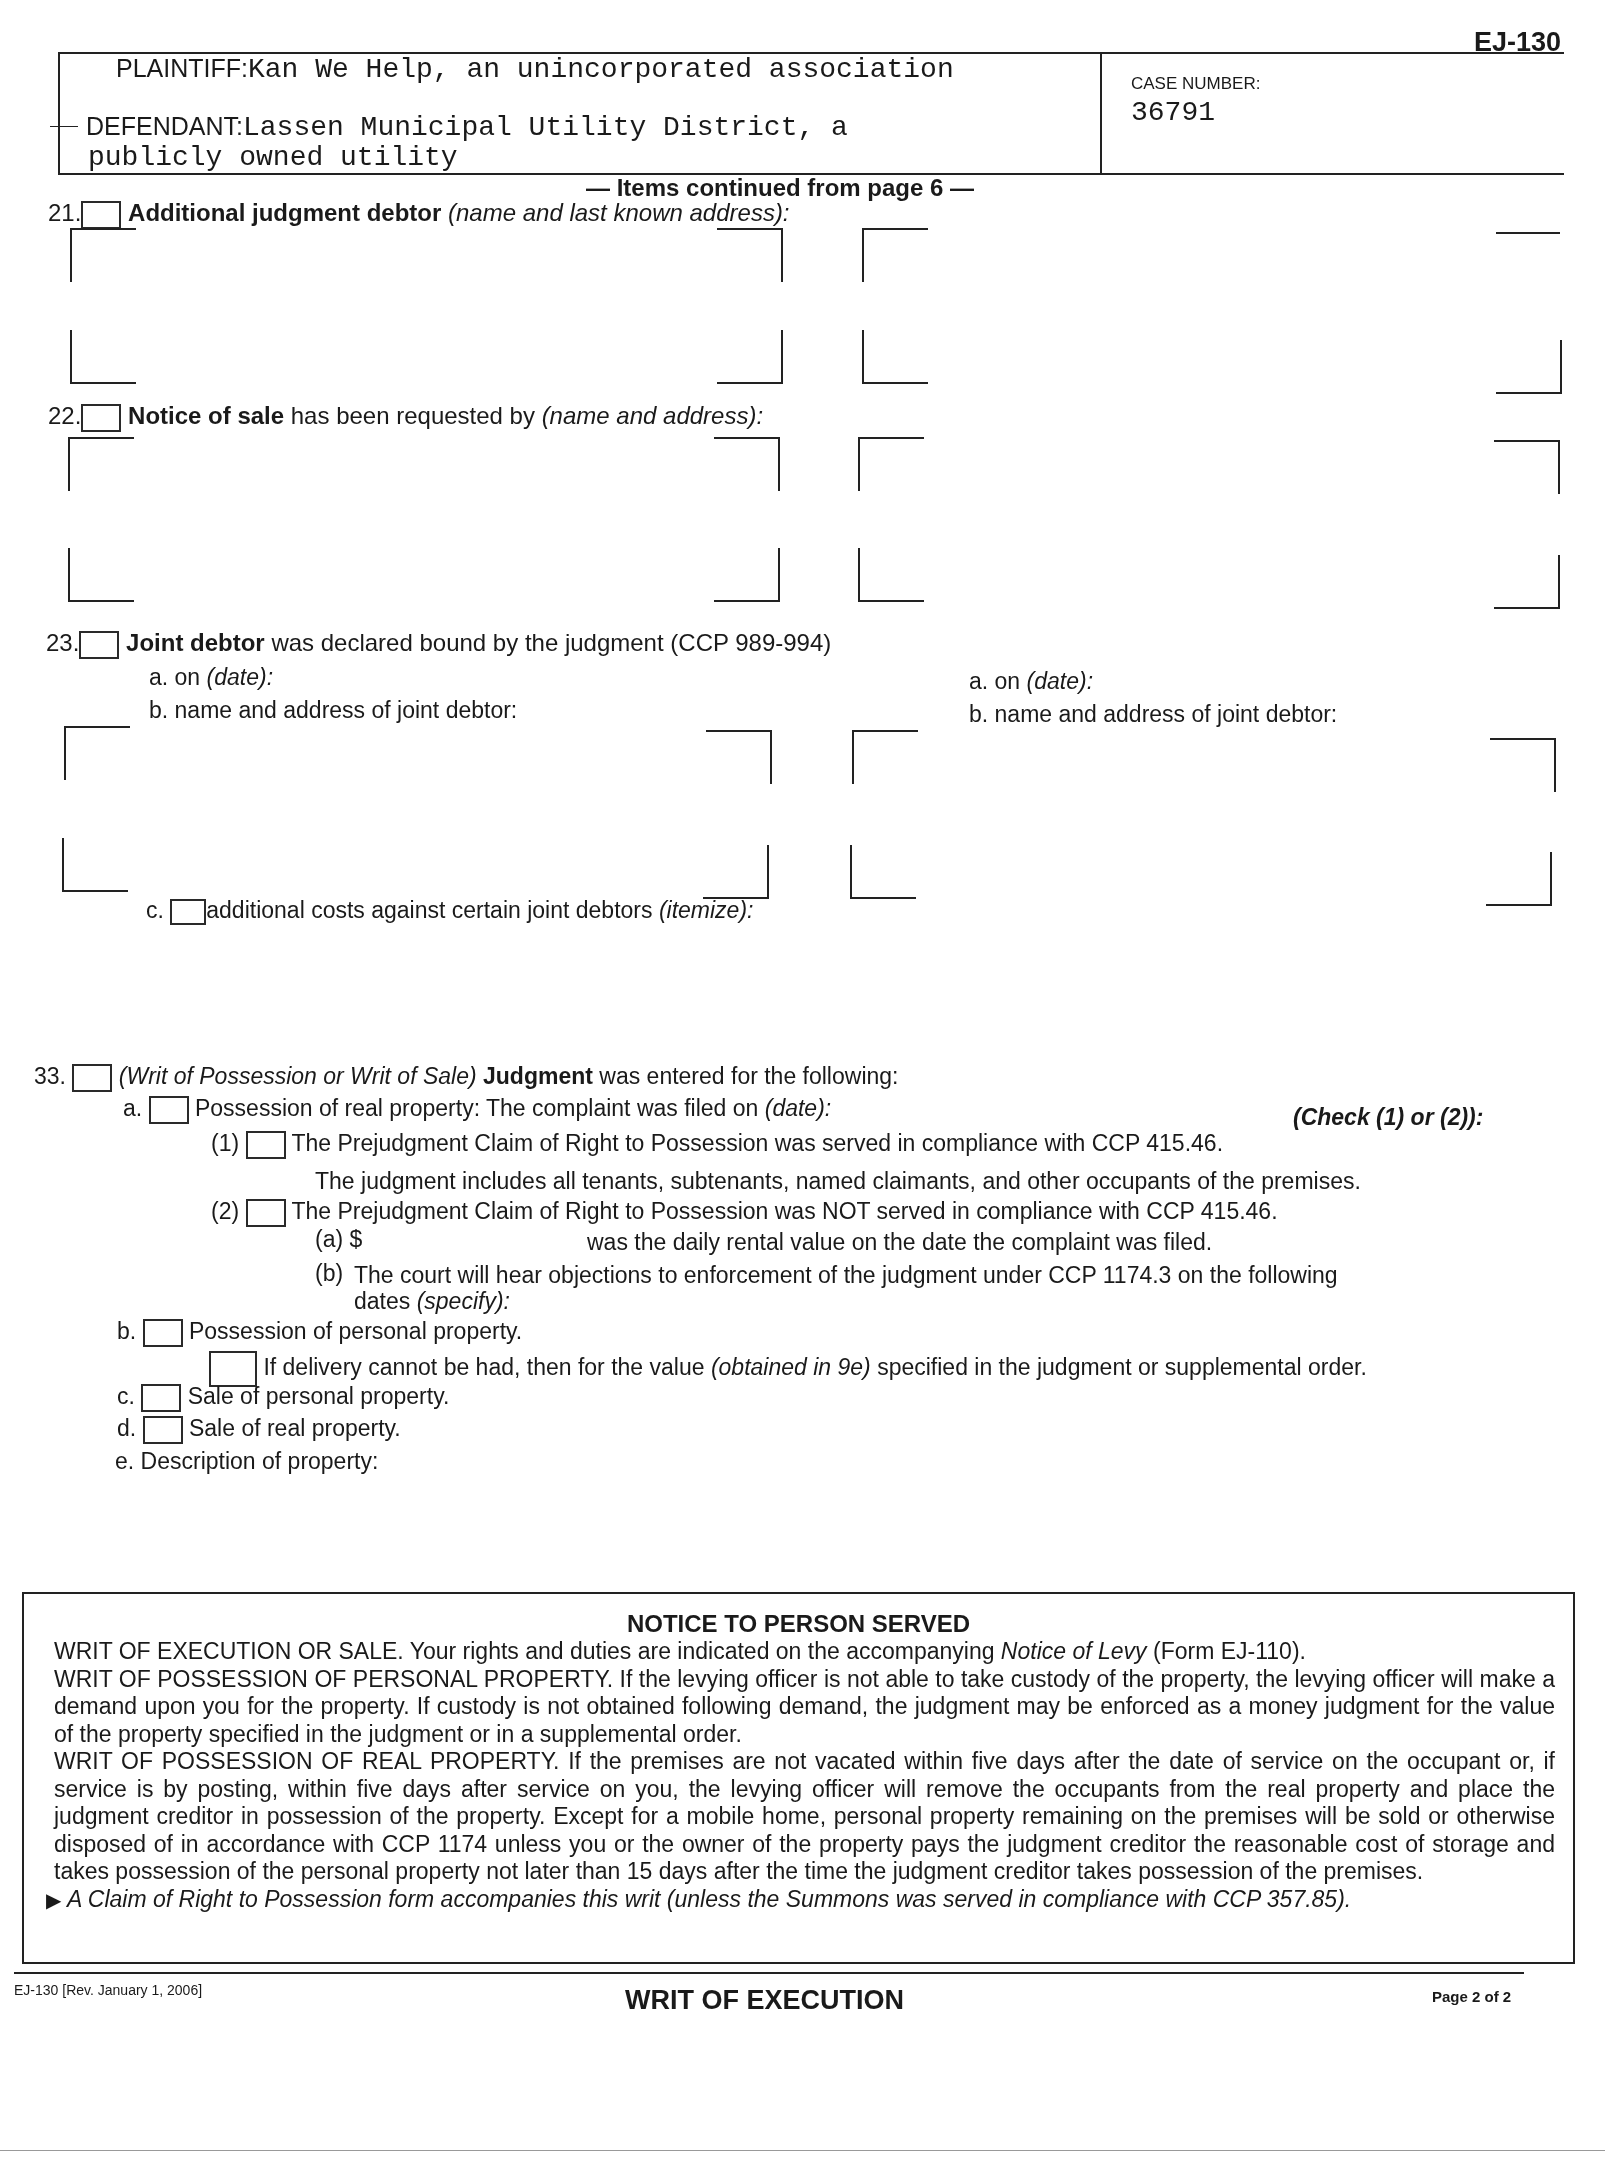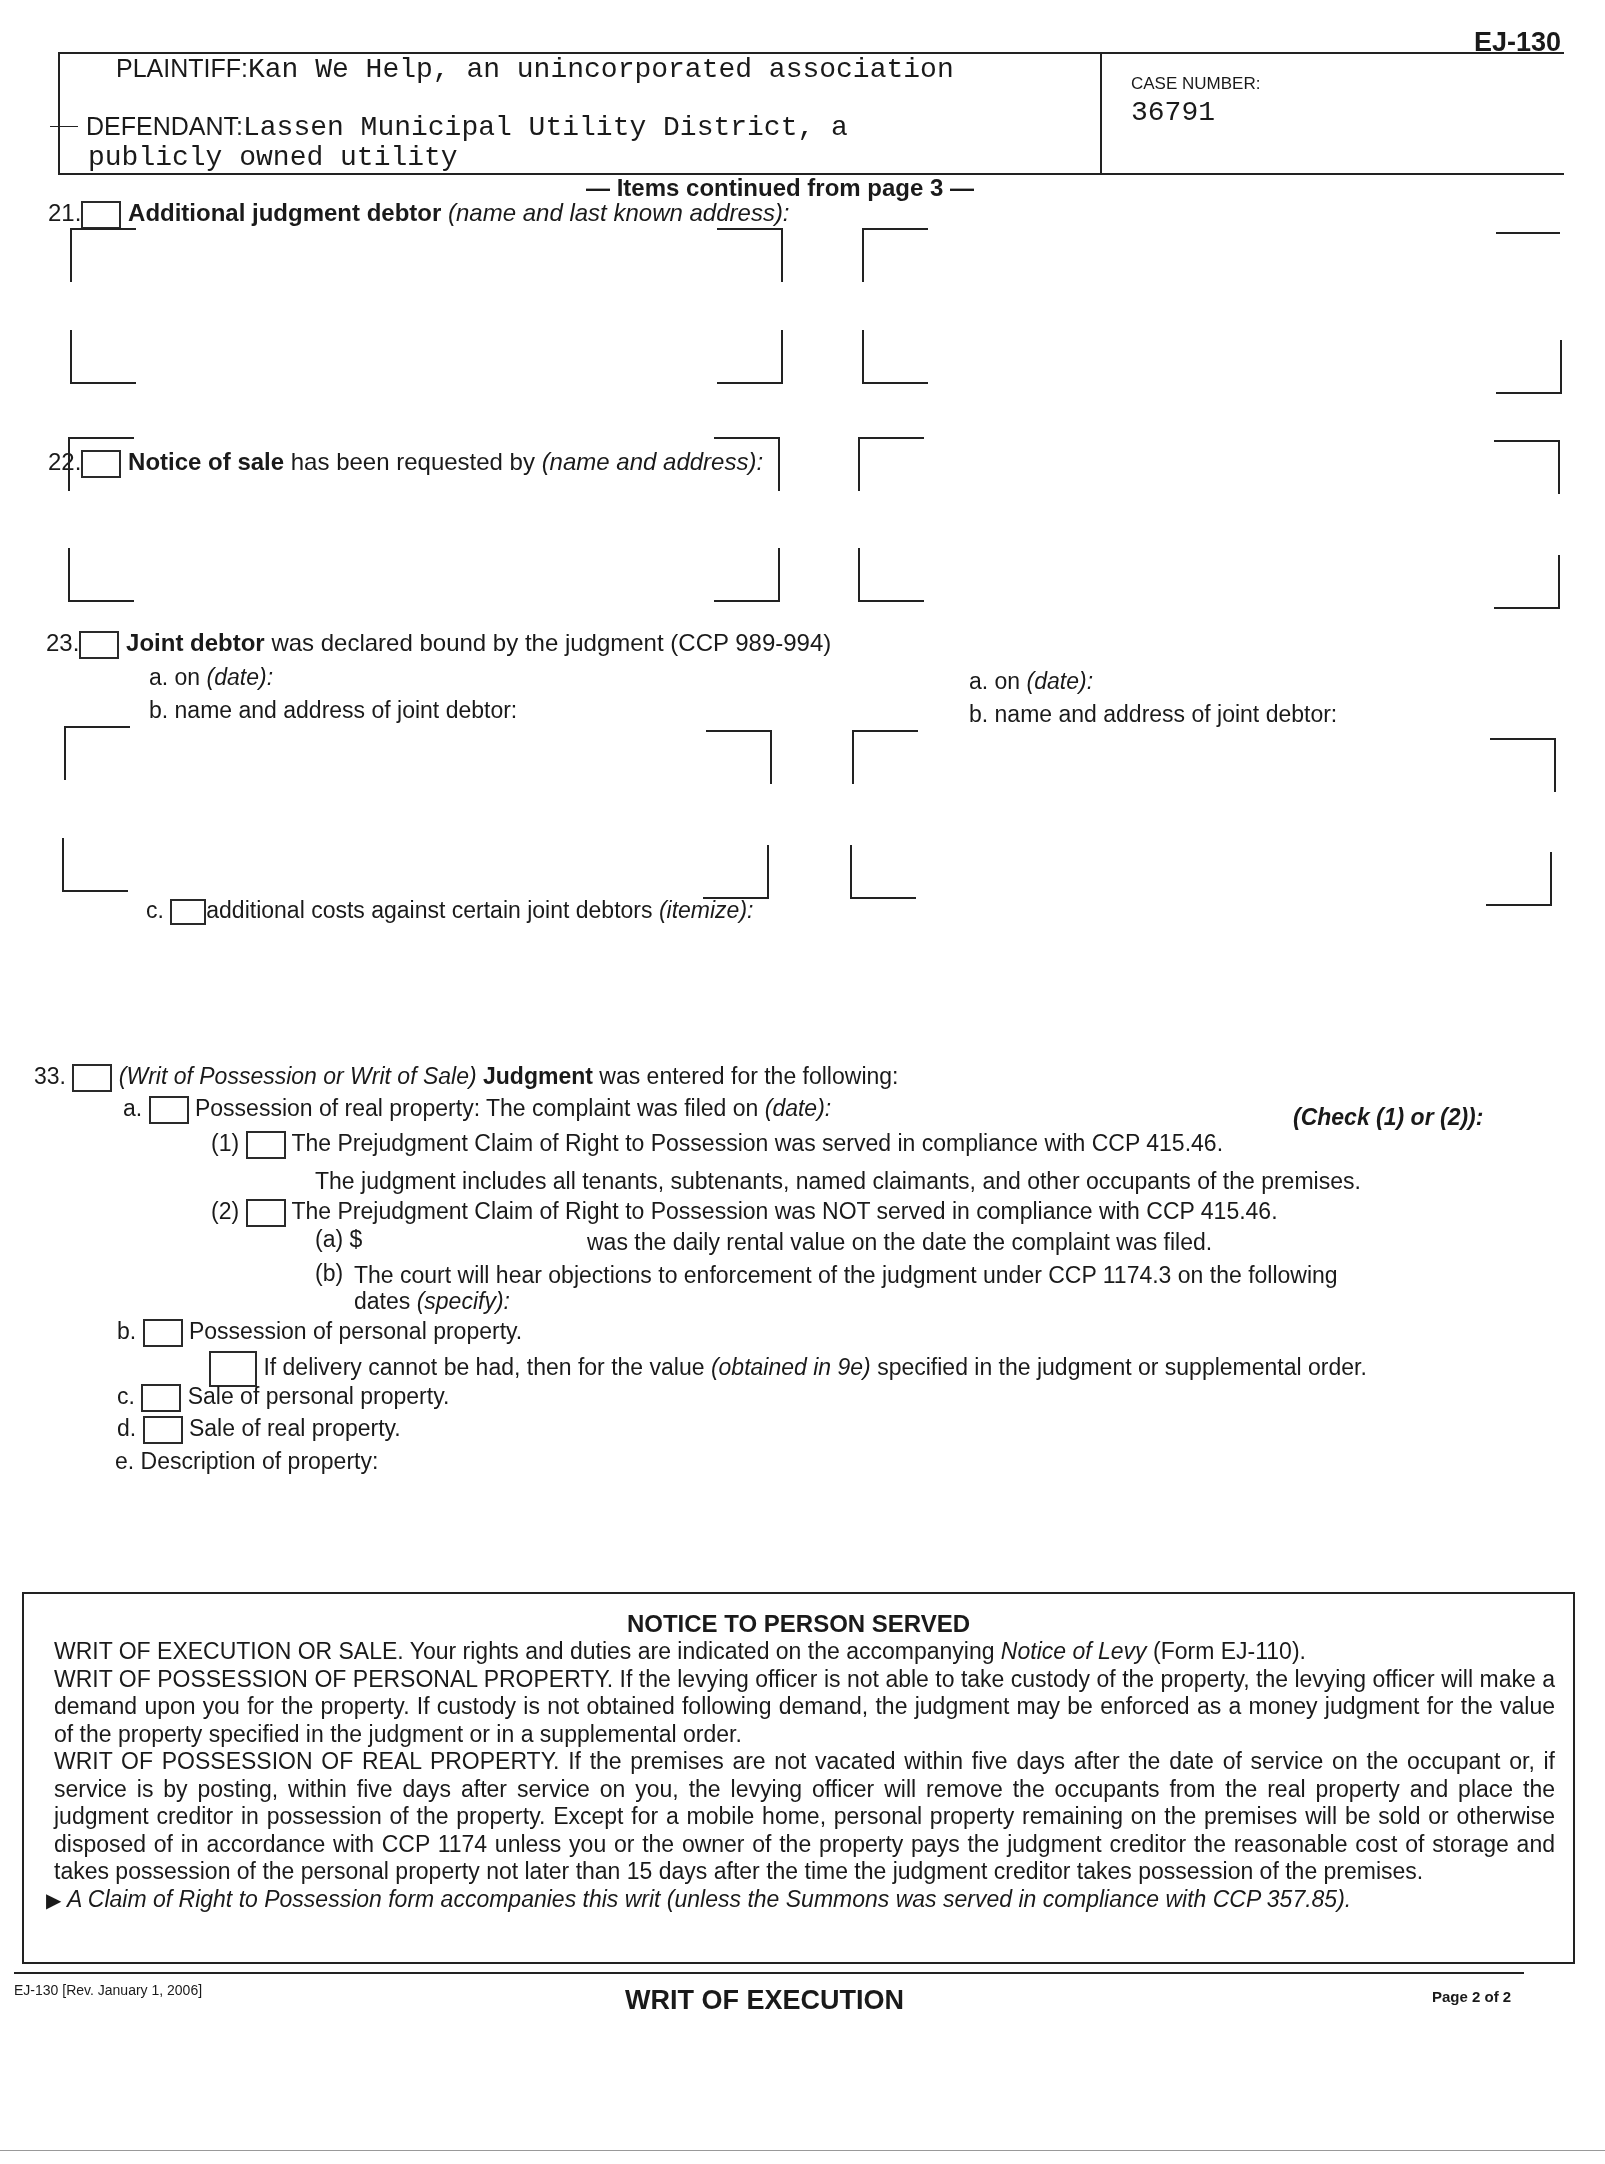--- a/index.html
+++ b/index.html
@@ -40,37 +40,37 @@
 </div>
 <div class="hline" style="left:50px; top:126px; width:28px; border-top-width:1px;"></div>
 <div class="abs" style="left:86px; top:112px; font-size:25px;">
   <span>DEFENDANT:</span><span class="mono" style="font-size:28px;">Lassen Municipal Utility District, a</span>
 </div>
 <div class="abs mono" style="left:88px; top:142px; font-size:28px;">publicly owned utility</div>
 
 <div class="abs" style="left:1131px; top:74px; font-size:17px;">CASE NUMBER:</div>
 <div class="abs mono" style="left:1131px; top:97px; font-size:28px;">36791</div>
 
-<div class="abs b" style="left:586px; top:174px; font-size:24px;">— Items continued from page 3 —</div>
+<div class="abs b" style="left:586px; top:174px; font-size:24px;">— Items continued from page 6 —</div>
 
 <div class="abs tl" style="left:48px; top:199px;">
   <span>21.</span><span class="cb"></span>
   <span class="b">Additional judgment debtor</span>
   <span class="i">(name and last known address):</span>
 </div>
 <div class="brk tlb" style="left:70px; top:228px;"></div>
 <div class="brk trb" style="left:717px; top:228px;"></div>
 <div class="brk blb" style="left:70px; top:330px;"></div>
 <div class="brk brb" style="left:717px; top:330px;"></div>
 <div class="brk tlb" style="left:862px; top:228px;"></div>
 <div class="hline" style="left:1496px; top:232px; width:64px;"></div>
 <div class="brk blb" style="left:862px; top:330px;"></div>
 <div class="brk brb" style="left:1496px; top:340px;"></div>
 
-<div class="abs tl" style="left:48px; top:402px;margin-top:46px;">
+<div class="abs tl" style="left:48px; top:402px;">
   <span>22.</span><span class="cb"></span>
   <span class="b">Notice of sale</span>
   <span>has been requested by</span>
   <span class="i">(name and address):</span>
 </div>
 <div class="brk tlb" style="left:68px; top:437px;"></div>
 <div class="brk trb" style="left:714px; top:437px;"></div>
 <div class="brk blb" style="left:68px; top:548px;"></div>
 <div class="brk brb" style="left:714px; top:548px;"></div>
 <div class="brk tlb" style="left:858px; top:437px;"></div>

